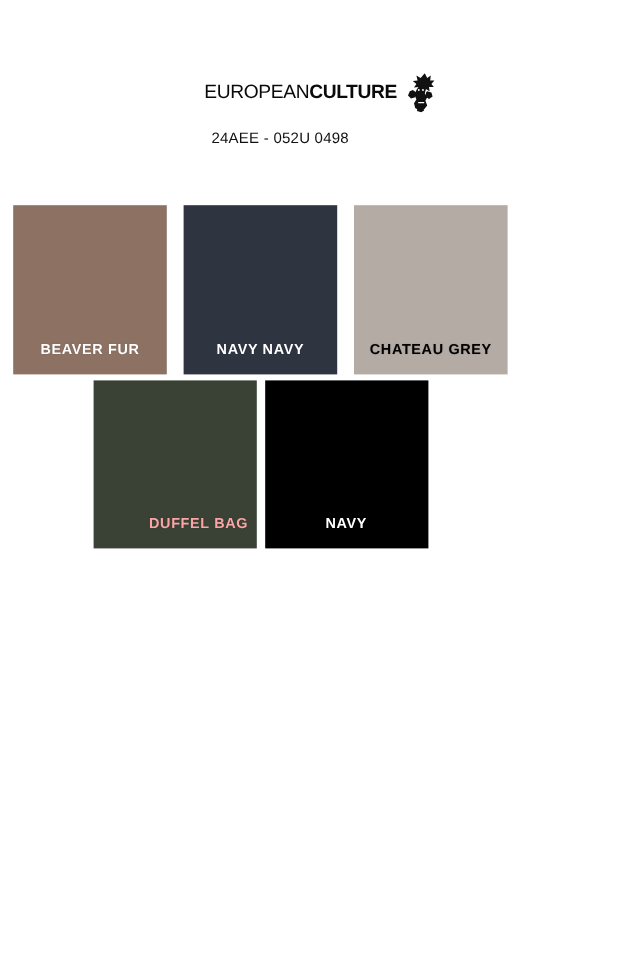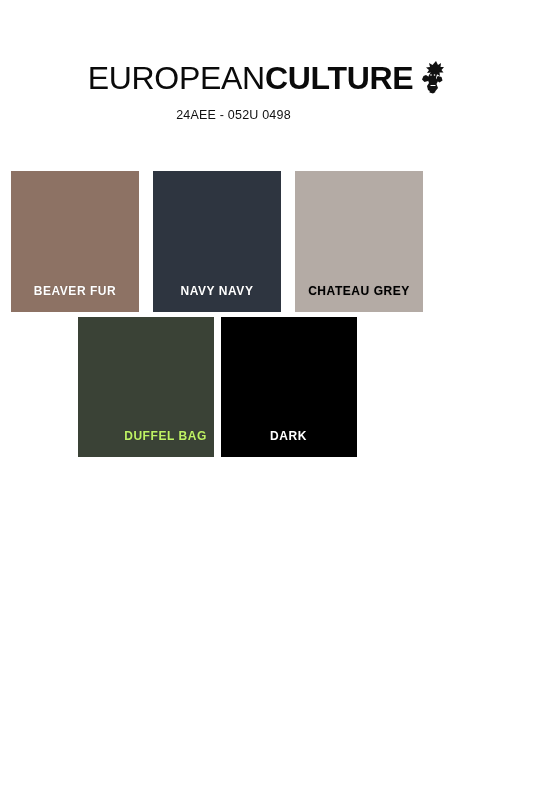--- a/index.html
+++ b/index.html
@@ -28,21 +28,21 @@
     left: 0;
     top: 60px;
     width: 533px;
     display: flex;
     align-items: center;
     justify-content: center;
     gap: 6px;
   }
   .brand-wordmark {
     font-family: "Liberation Sans", sans-serif;
-    font-size: 32px;
+    font-size: 16px;
     letter-spacing: -0.3px;
     color: #0a0a0a;
     white-space: nowrap;
     line-height: 1;
   }
   .brand-word-light {
     font-weight: 300;
   }
   .brand-word-bold {
     font-weight: 700;
@@ -149,20 +149,20 @@
     </div>
 
     <div class="swatch" style="background:#b4aba5;">
       <div class="swatch-label" style="color: #000000;">CHATEAU GREY</div>
     </div>
   </div>
 
   <div class="swatch-row swatch-row-2 row-2">
 
     <div class="swatch" style="background:#3a4236;">
-      <div class="swatch-label" style="color: #bef264; padding-left: 40px;">DUFFEL BAG</div>
+      <div class="swatch-label" style="color: #fca5a5; padding-left: 40px;">DUFFEL BAG</div>
     </div>
 
     <div class="swatch" style="background:#000000;">
-      <div class="swatch-label" style="color: rgb(255, 255, 255);">DARK</div>
+      <div class="swatch-label" style="color: rgb(255, 255, 255);">NAVY</div>
     </div>
   </div>
 </div>
 
 </body></html>

